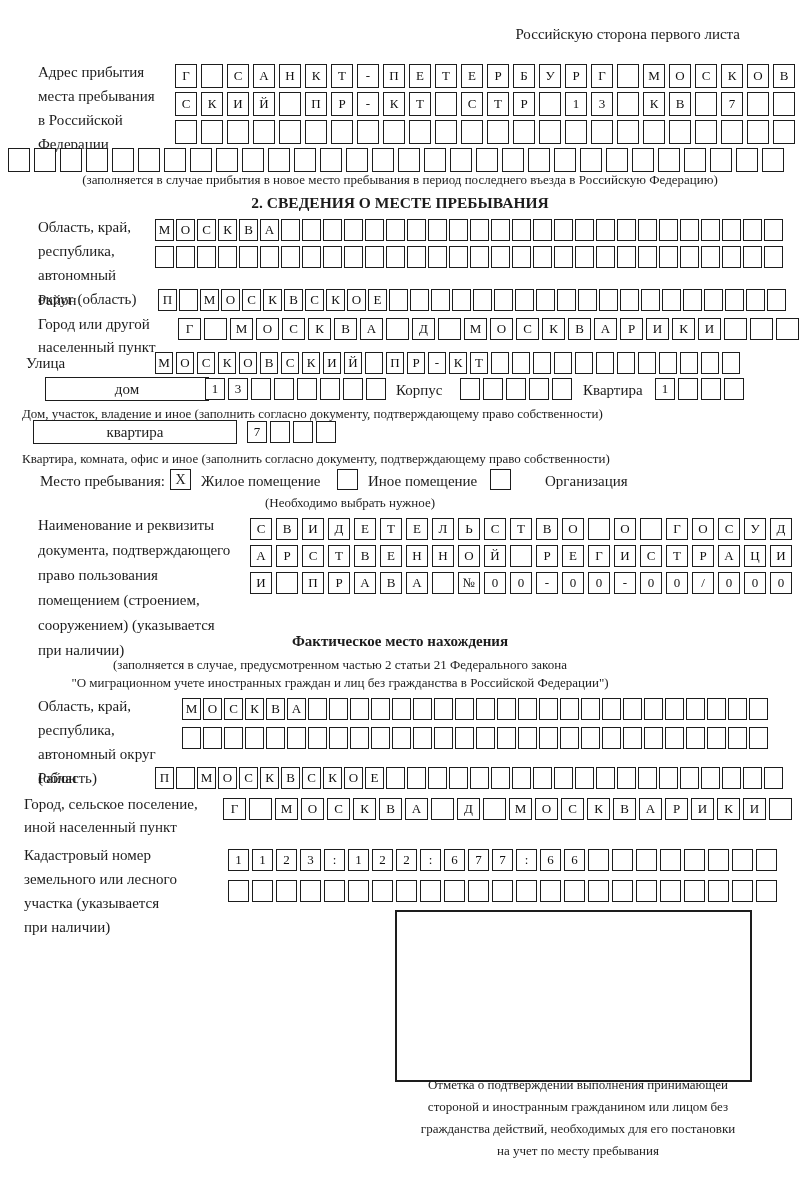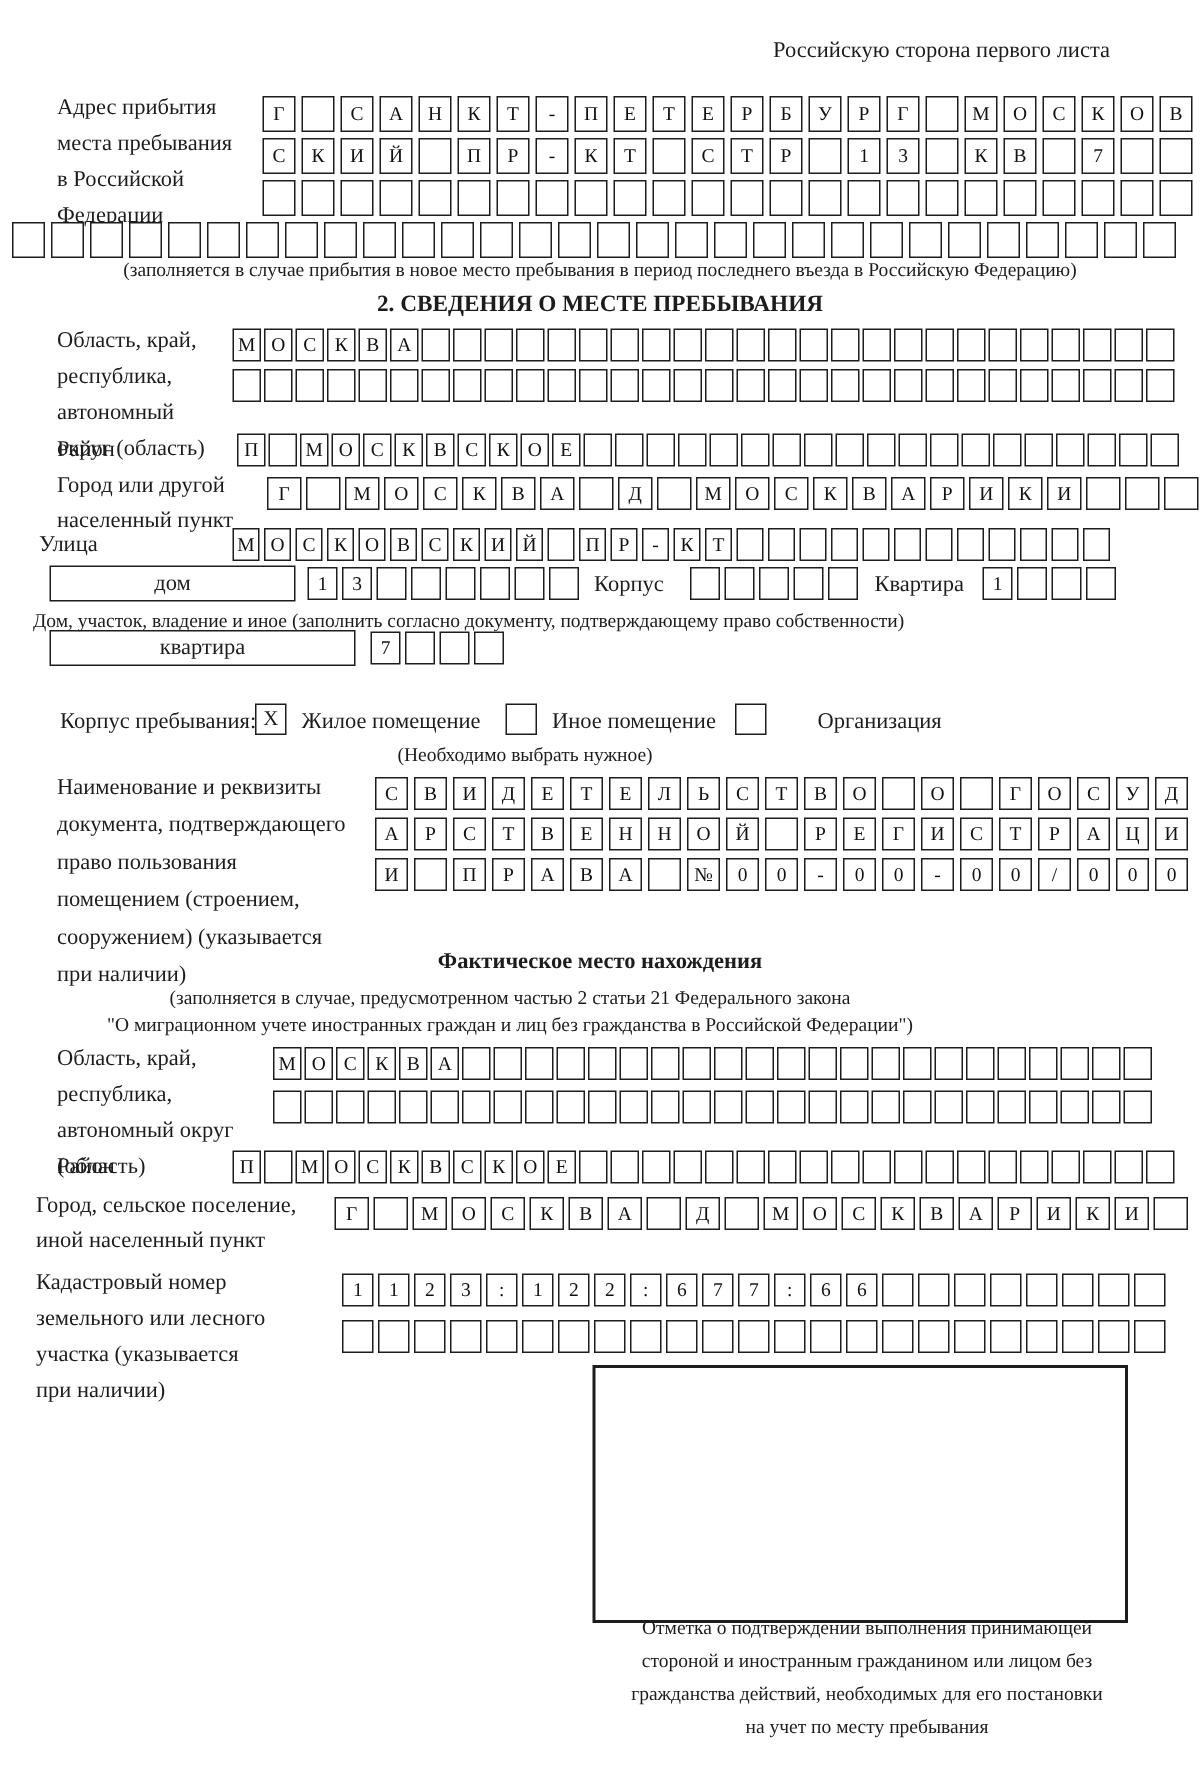--- a/index.html
+++ b/index.html
@@ -45,28 +45,29 @@
 
   <div class="abs lbl" style="left:38px;top:215px;">Область, край,
 республика,
 автономный
 округ (область)</div>
   <div class="abs lbl" style="left:38px;top:288px;">Район</div>
   <div class="abs lbl" style="left:38px;top:313px;line-height:23px;">Город или другой
 населенный пункт</div>
   <div class="abs lbl" style="left:26px;top:351px;">Улица</div>
 
-  <div class="abs widebox" style="left:33px;top:377px;width:164px;">дом</div>
+  <div class="abs widebox" style="left:45px;top:377px;width:164px;">дом</div>
   <div class="abs lbl" style="left:396px;top:378px;">Корпус</div>
   <div class="abs lbl" style="left:583px;top:378px;">Квартира</div>
   <div class="abs widebox" style="left:33px;top:420px;width:204px;">квартира</div>
 
   <div class="abs cap" style="left:22px;top:405px;">Дом, участок, владение и иное (заполнить согласно документу, подтверждающему право собственности)</div>
-
-  <div class="abs lbl" style="left:40px;top:469px;">Корпус пребывания:</div>
+  <div class="abs cap" style="left:22px;top:450px;">Квартира, комната, офис и иное (заполнить согласно документу, подтверждающему право собственности)</div>
+
+  <div class="abs lbl" style="left:40px;top:469px;">Место пребывания:</div>
   <div class="abs checkbox" style="left:170px;top:469px;">
       <span>X</span>
     </div>
   <div class="abs lbl" style="left:201px;top:469px;text-align:right;">Жилое помещение</div>
   <div class="abs checkbox" style="left:337px;top:469px;"></div>
   <div class="abs lbl" style="left:368px;top:469px;">Иное помещение</div>
   <div class="abs checkbox" style="left:490px;top:469px;"></div>
   <div class="abs lbl" style="left:545px;top:469px;">Организация</div>
   <div class="abs cap center" style="left:150px;top:494px;width:400px;">(Необходимо выбрать нужное)</div>
 

